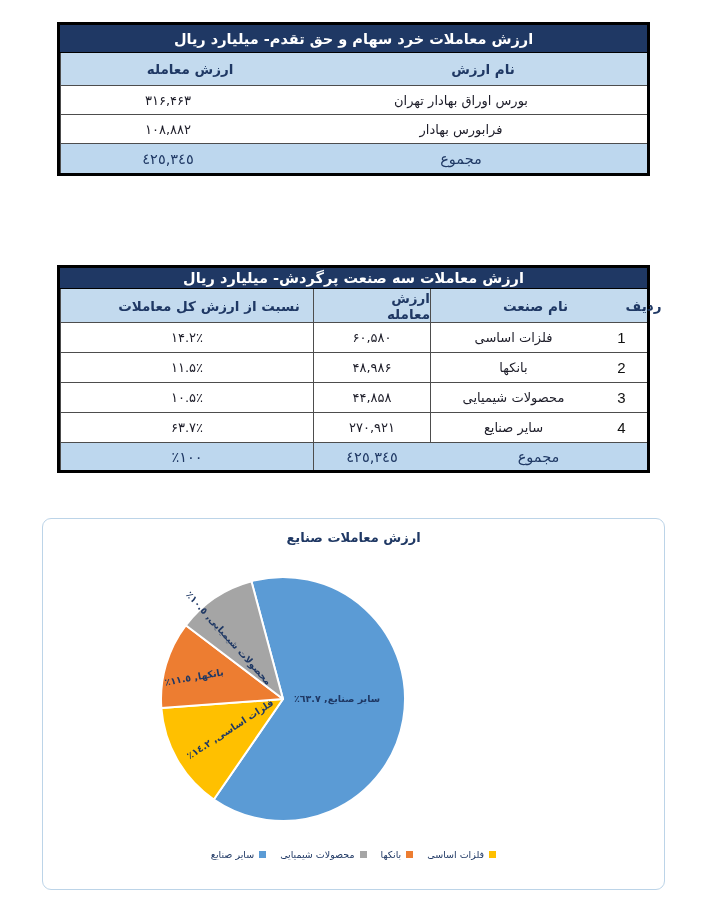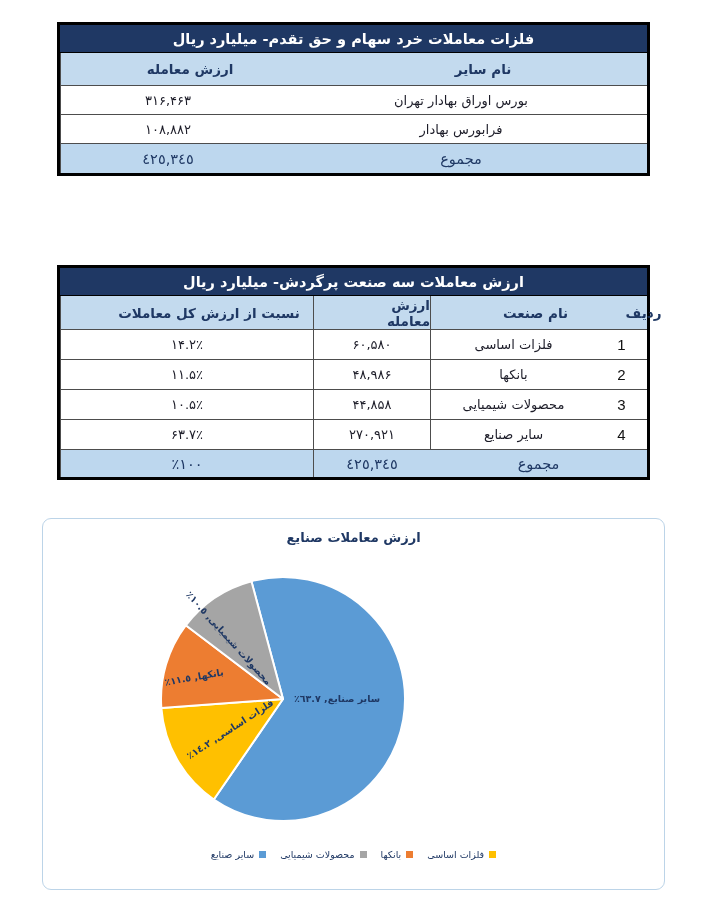--- a/index.html
+++ b/index.html
@@ -22,21 +22,21 @@
   .hdr     { background:#C3DAEE; font-weight:bold; color:#1F3864; font-size:13.5px;padding-left:44px; }
   .tot     { background:#BDD7EE; font-weight:normal; color:#1F3864; font-size:14.5px; }
   .rownum  { font-size:15px; color:#111; font-family:"Liberation Sans", sans-serif; }
 
   #table1 { left:57px; top:22px; }
   #t1-grid { grid-template-columns:372px 215px; grid-auto-rows:32px 29px 29px 30px; }
   #table1 .t-title { height:28px; }
 
   #table2 { left:57px; top:265px; }
   #t2-grid { grid-template-columns:51px 166px 117px 253px; grid-auto-rows:33px 30px 30px 30px 30px 28px; }
-  #table2 .t-title { height:28px; }
+  #table2 .t-title { height:21px; }
   .span2 { grid-column: span 2; }
 
   
   #chart-card { left:42px; top:518px; width:623px; height:372px;
                 border:1.5px solid #BCD4E8; border-radius:9px; background:#fff;padding-left:40px; }
   #chart-title { position:absolute; top:11px; left:0; width:100%; text-align:center;
                  font-size:13px; font-weight:bold; color:#1F3864; direction:rtl; }
   #pie-svg { position:absolute; left:0; top:0; }
 
   .pie-label { position:absolute; direction:rtl; white-space:nowrap;
@@ -50,24 +50,24 @@
             display:flex; direction:rtl; justify-content:center; align-items:center;
             gap:14px; }
   .legend-item { display:flex; direction:rtl; align-items:center; gap:5px; }
   .legend-swatch { width:7px; height:7px; display:inline-block; }
   .legend-label  { font-size:9.5px; color:#1F3864; }
 </style>
 </head>
 <body>
 
 <div id="table1" class="rtl-table">
-  <div class="t-title">فلزات معاملات خرد سهام و حق تقدم- میلیارد ریال</div>
+  <div class="t-title">ارزش معاملات خرد سهام و حق تقدم- میلیارد ریال</div>
   <div class="t-grid" id="t1-grid">
     <div class="t-row">
-      <div class="cell hdr no-top">نام سایر</div>
+      <div class="cell hdr no-top">نام ارزش</div>
       <div class="cell hdr no-top v-sep">ارزش معامله</div>
     </div>
     <div class="t-row">
       <div class="cell">بورس اوراق بهادار تهران</div>
       <div class="cell v-sep">۳۱۶,۴۶۳</div>
     </div>
     <div class="t-row">
       <div class="cell">فرابورس بهادار</div>
       <div class="cell v-sep">۱۰۸,۸۸۲</div>
     </div>

